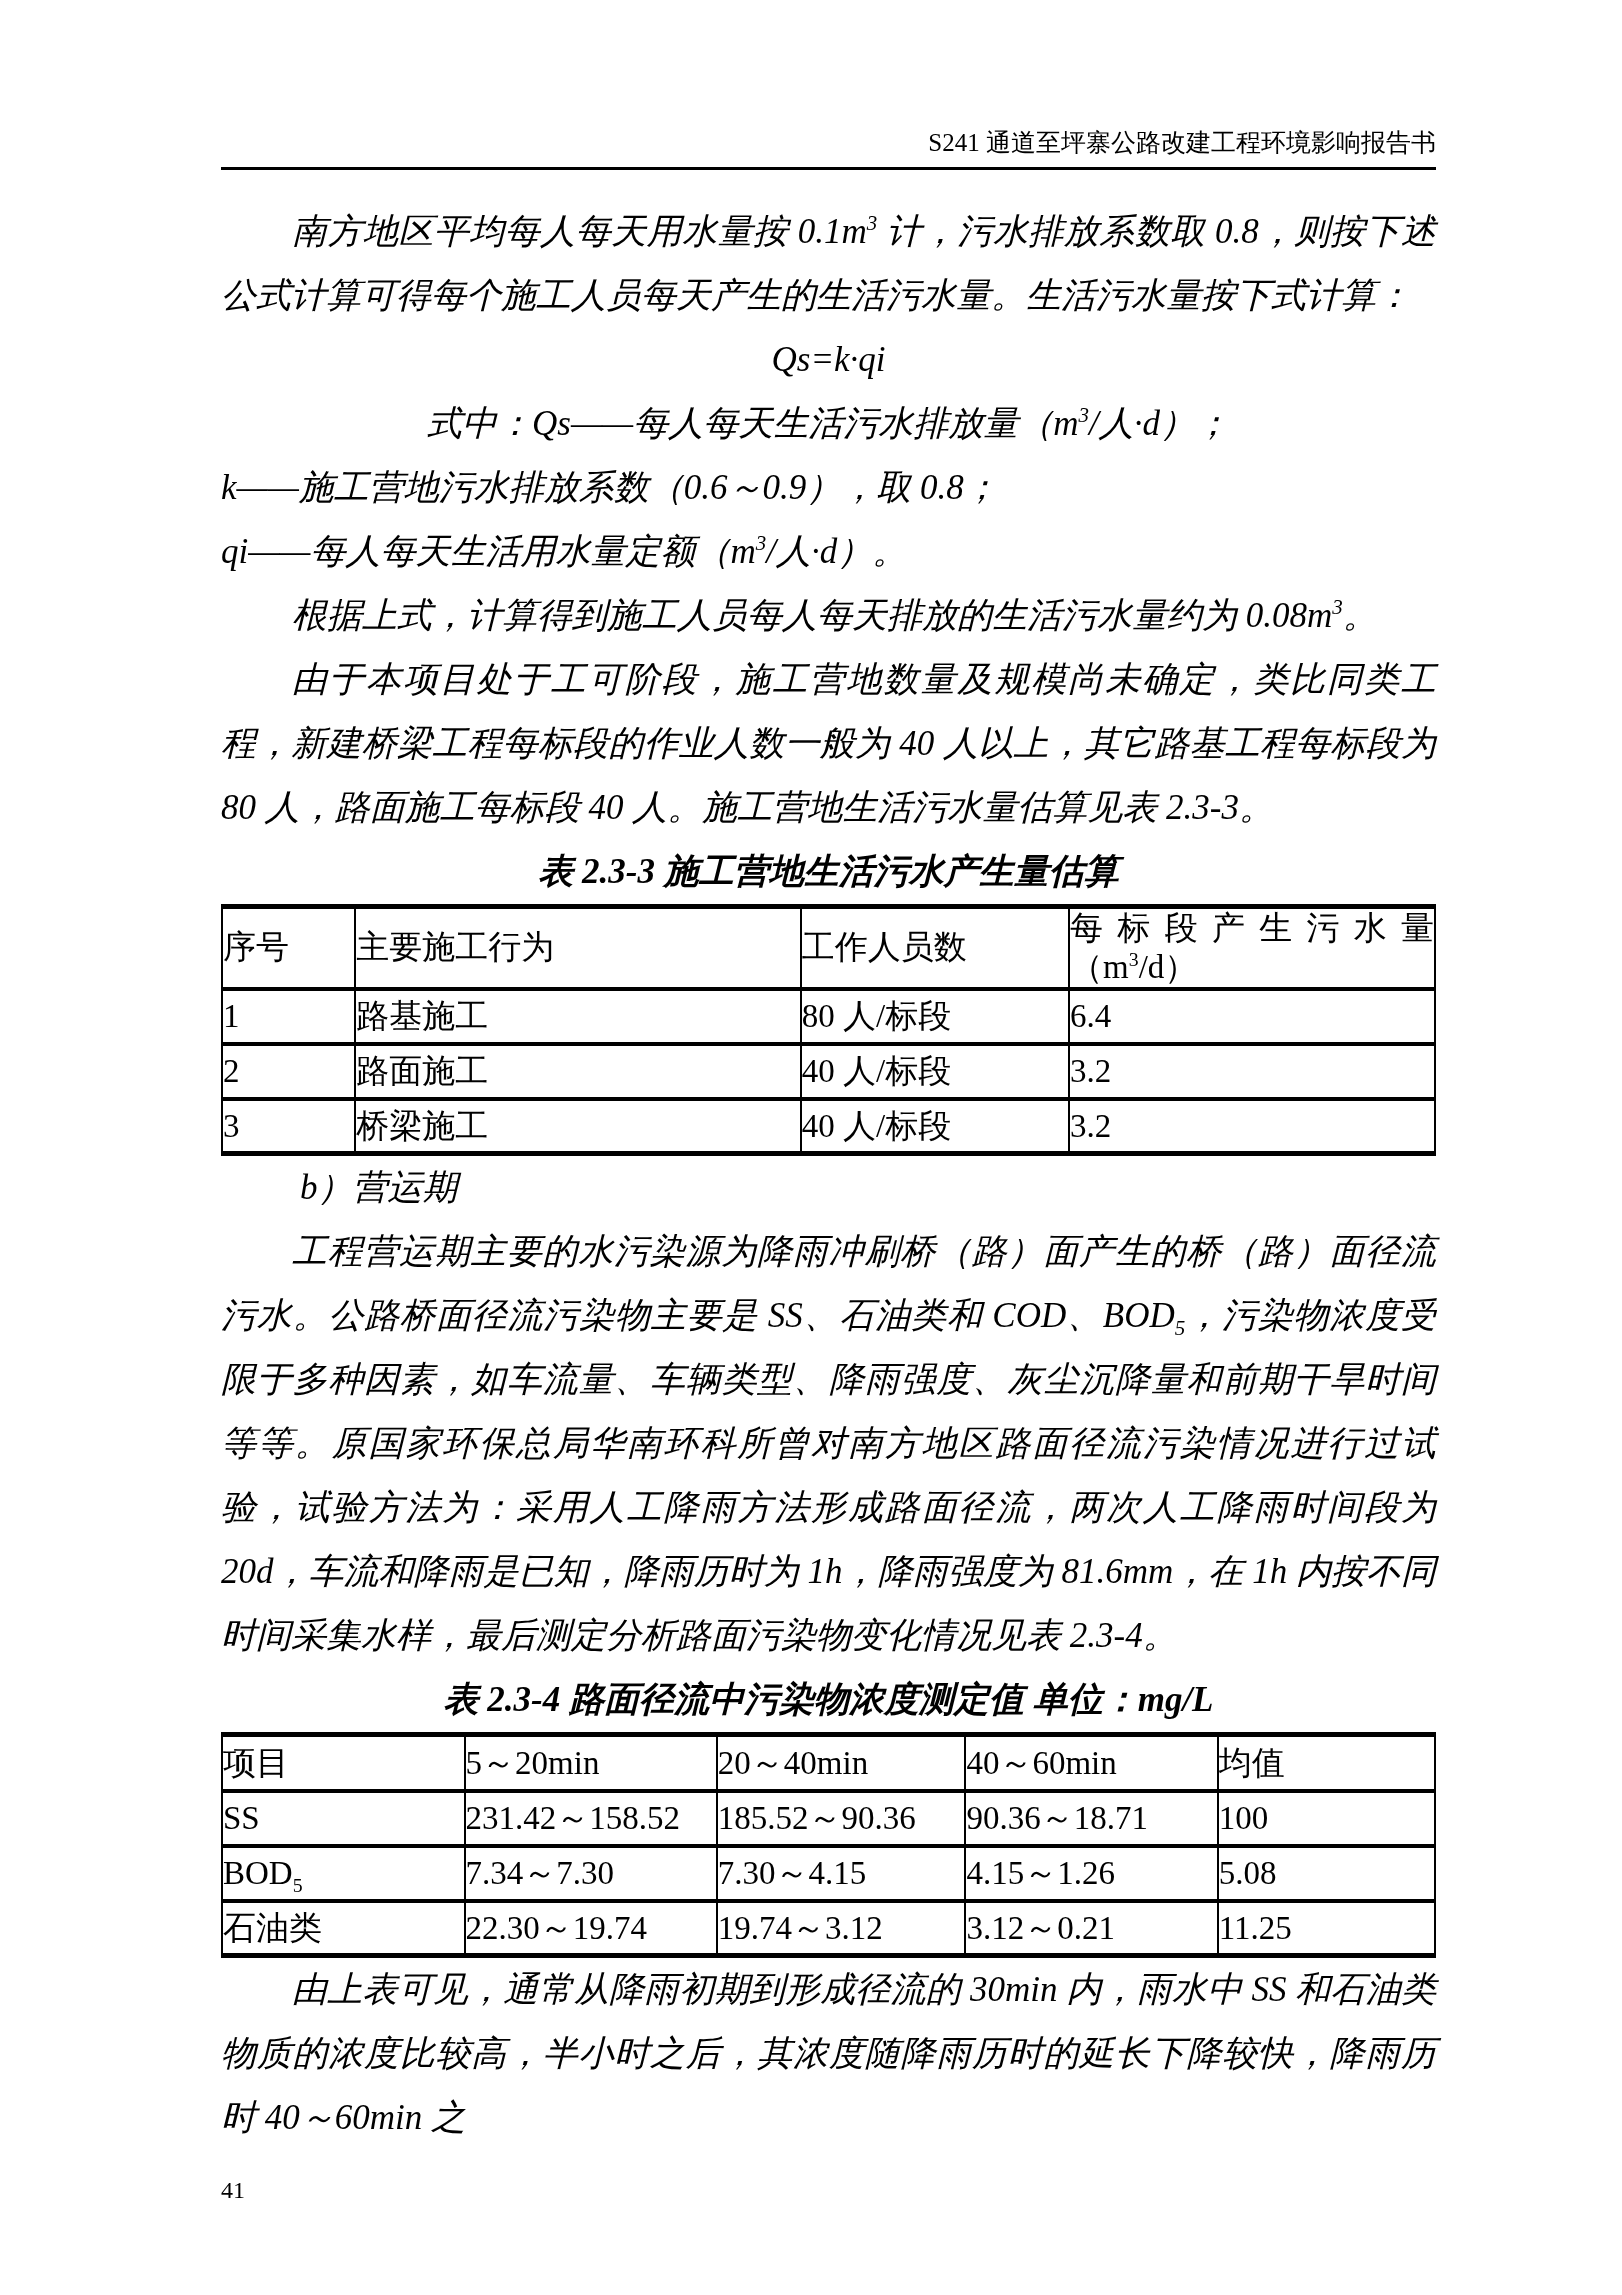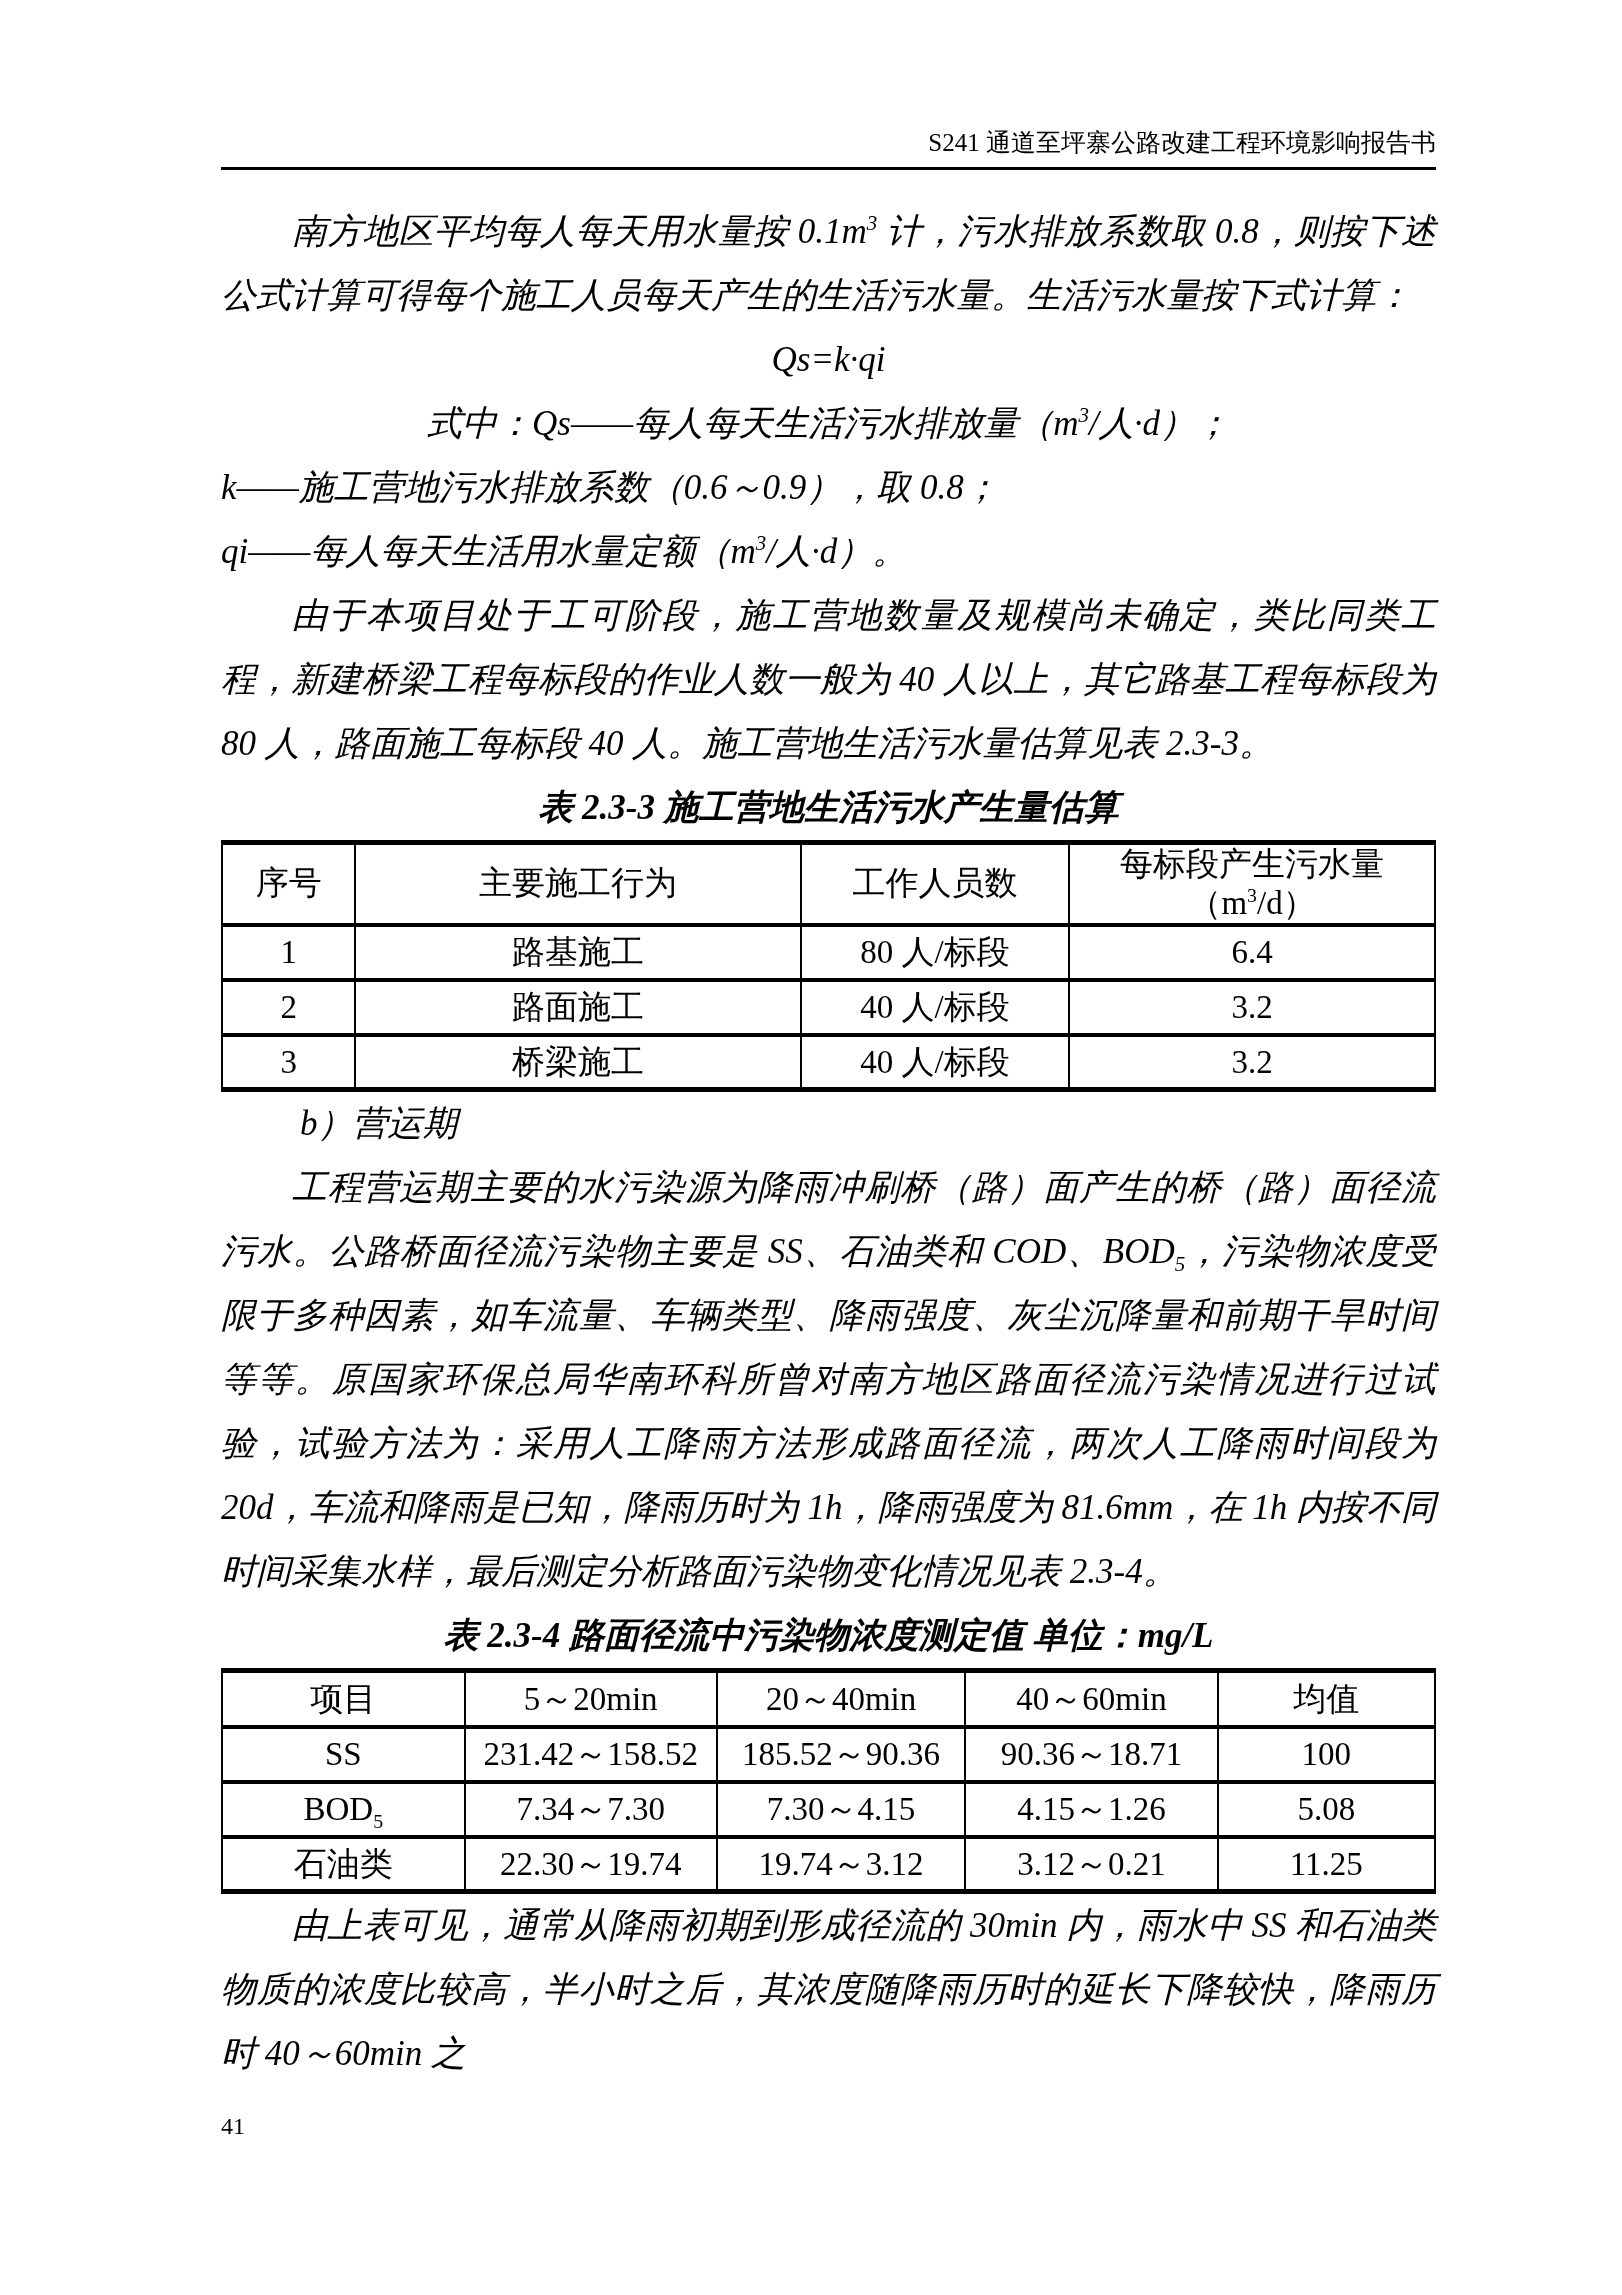--- a/index.html
+++ b/index.html
@@ -17,21 +17,21 @@
   .body-text{font-size:35px;line-height:64px;text-align:justify;margin-top:30px;}
   .body-text p{margin:0;padding:0;font-style:italic;}
   .indent{text-indent:71px;}
   .formula{text-align:center;text-indent:0;}
   .def1{padding-left:77px;text-align:center;}
   .def2{padding-left:178px;text-align:left;}
   .table-title{text-align:center;font-weight:bold;text-indent:0;}
   .section-b{text-indent:79px;margin-top:17px;}
   table{
     border-collapse:collapse;width:100%;table-layout:fixed;
-    font-size:33px;line-height:39px;text-align:center;
+    font-size:33px;line-height:39px;
     border-top:5.2px solid #000;border-bottom:5.2px solid #000;
   }
   td,th{
     border-left:2px solid #000;border-right:2px solid #000;
     border-top:4.6px solid #000;border-bottom:4.6px solid #000;
     font-weight:normal;padding:0;vertical-align:middle;
   }
   tr{height:55px;}
   tr.head{height:56px;}
   .t1 .c1{width:10.9%;} .t1 .c2{width:36.8%;} .t1 .c3{width:22.1%;} .t1 .c4{width:30.2%;}
@@ -55,20 +55,21 @@
     <div class="body-text">
 
       <p class="indent">南方地区平均每人每天用水量按 0.1m<sup>3</sup> 计，污水排放系数取 0.8，则按下述公式计算可得每个施工人员每天产生的生活污水量。生活污水量按下式计算：</p>
 
       <p class="formula">Qs=k·qi</p>
 
       <p class="def1">式中：Qs——每人每天生活污水排放量（m<sup>3</sup>/人·d）；</p>
       <p class="def2">k——施工营地污水排放系数（0.6～0.9），取 0.8；</p>
       <p class="def2">qi——每人每天生活用水量定额（m<sup>3</sup>/人·d）。</p>
 
+      <p class="indent">根据上式，计算得到施工人员每人每天排放的生活污水量约为 0.08m<sup>3</sup>。</p>
 
       <p class="indent">由于本项目处于工可阶段，施工营地数量及规模尚未确定，类比同类工程，新建桥梁工程每标段的作业人数一般为 40 人以上，其它路基工程每标段为 80 人，路面施工每标段 40 人。施工营地生活污水量估算见表 2.3-3。</p>
 
       <p class="table-title">表 2.3-3 施工营地生活污水产生量估算</p>
 
       <table class="t1">
         <tbody>
           <tr class="head">
             <th class="c1">序号</th>
             <th class="c2">主要施工行为</th>

